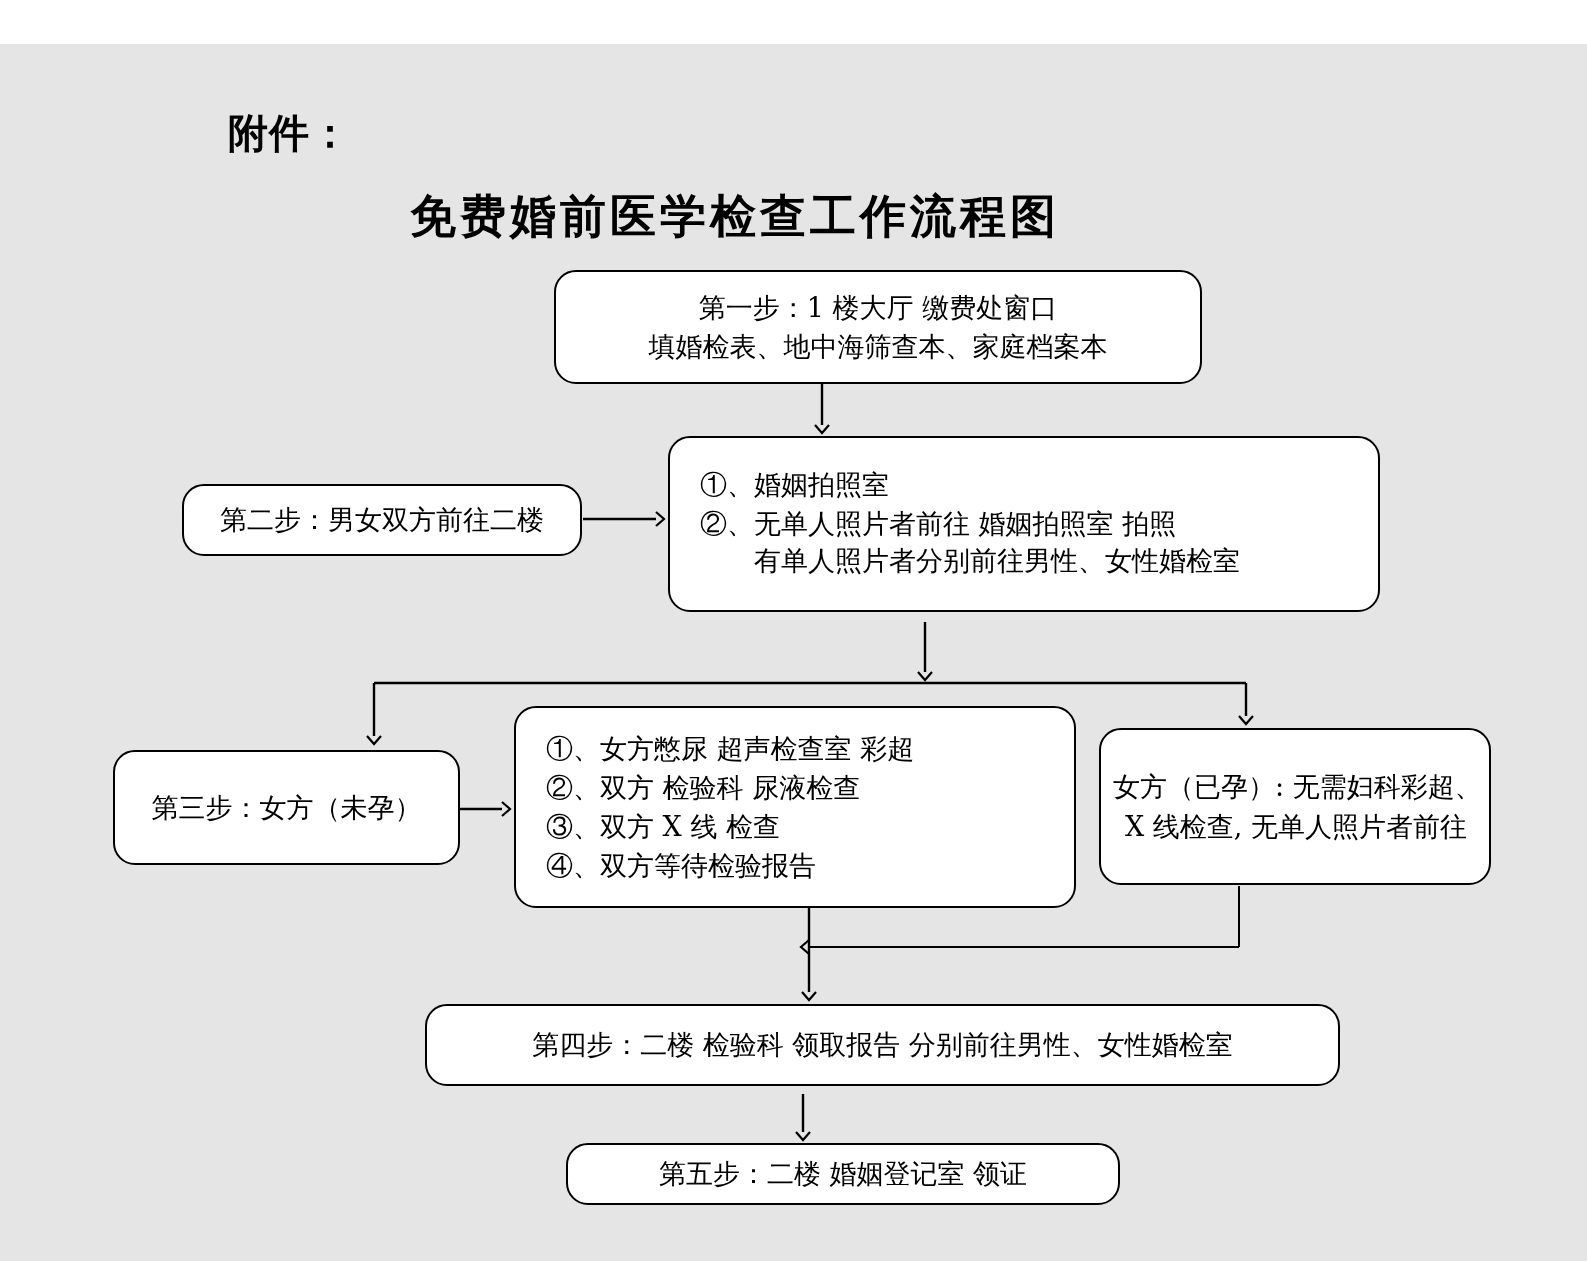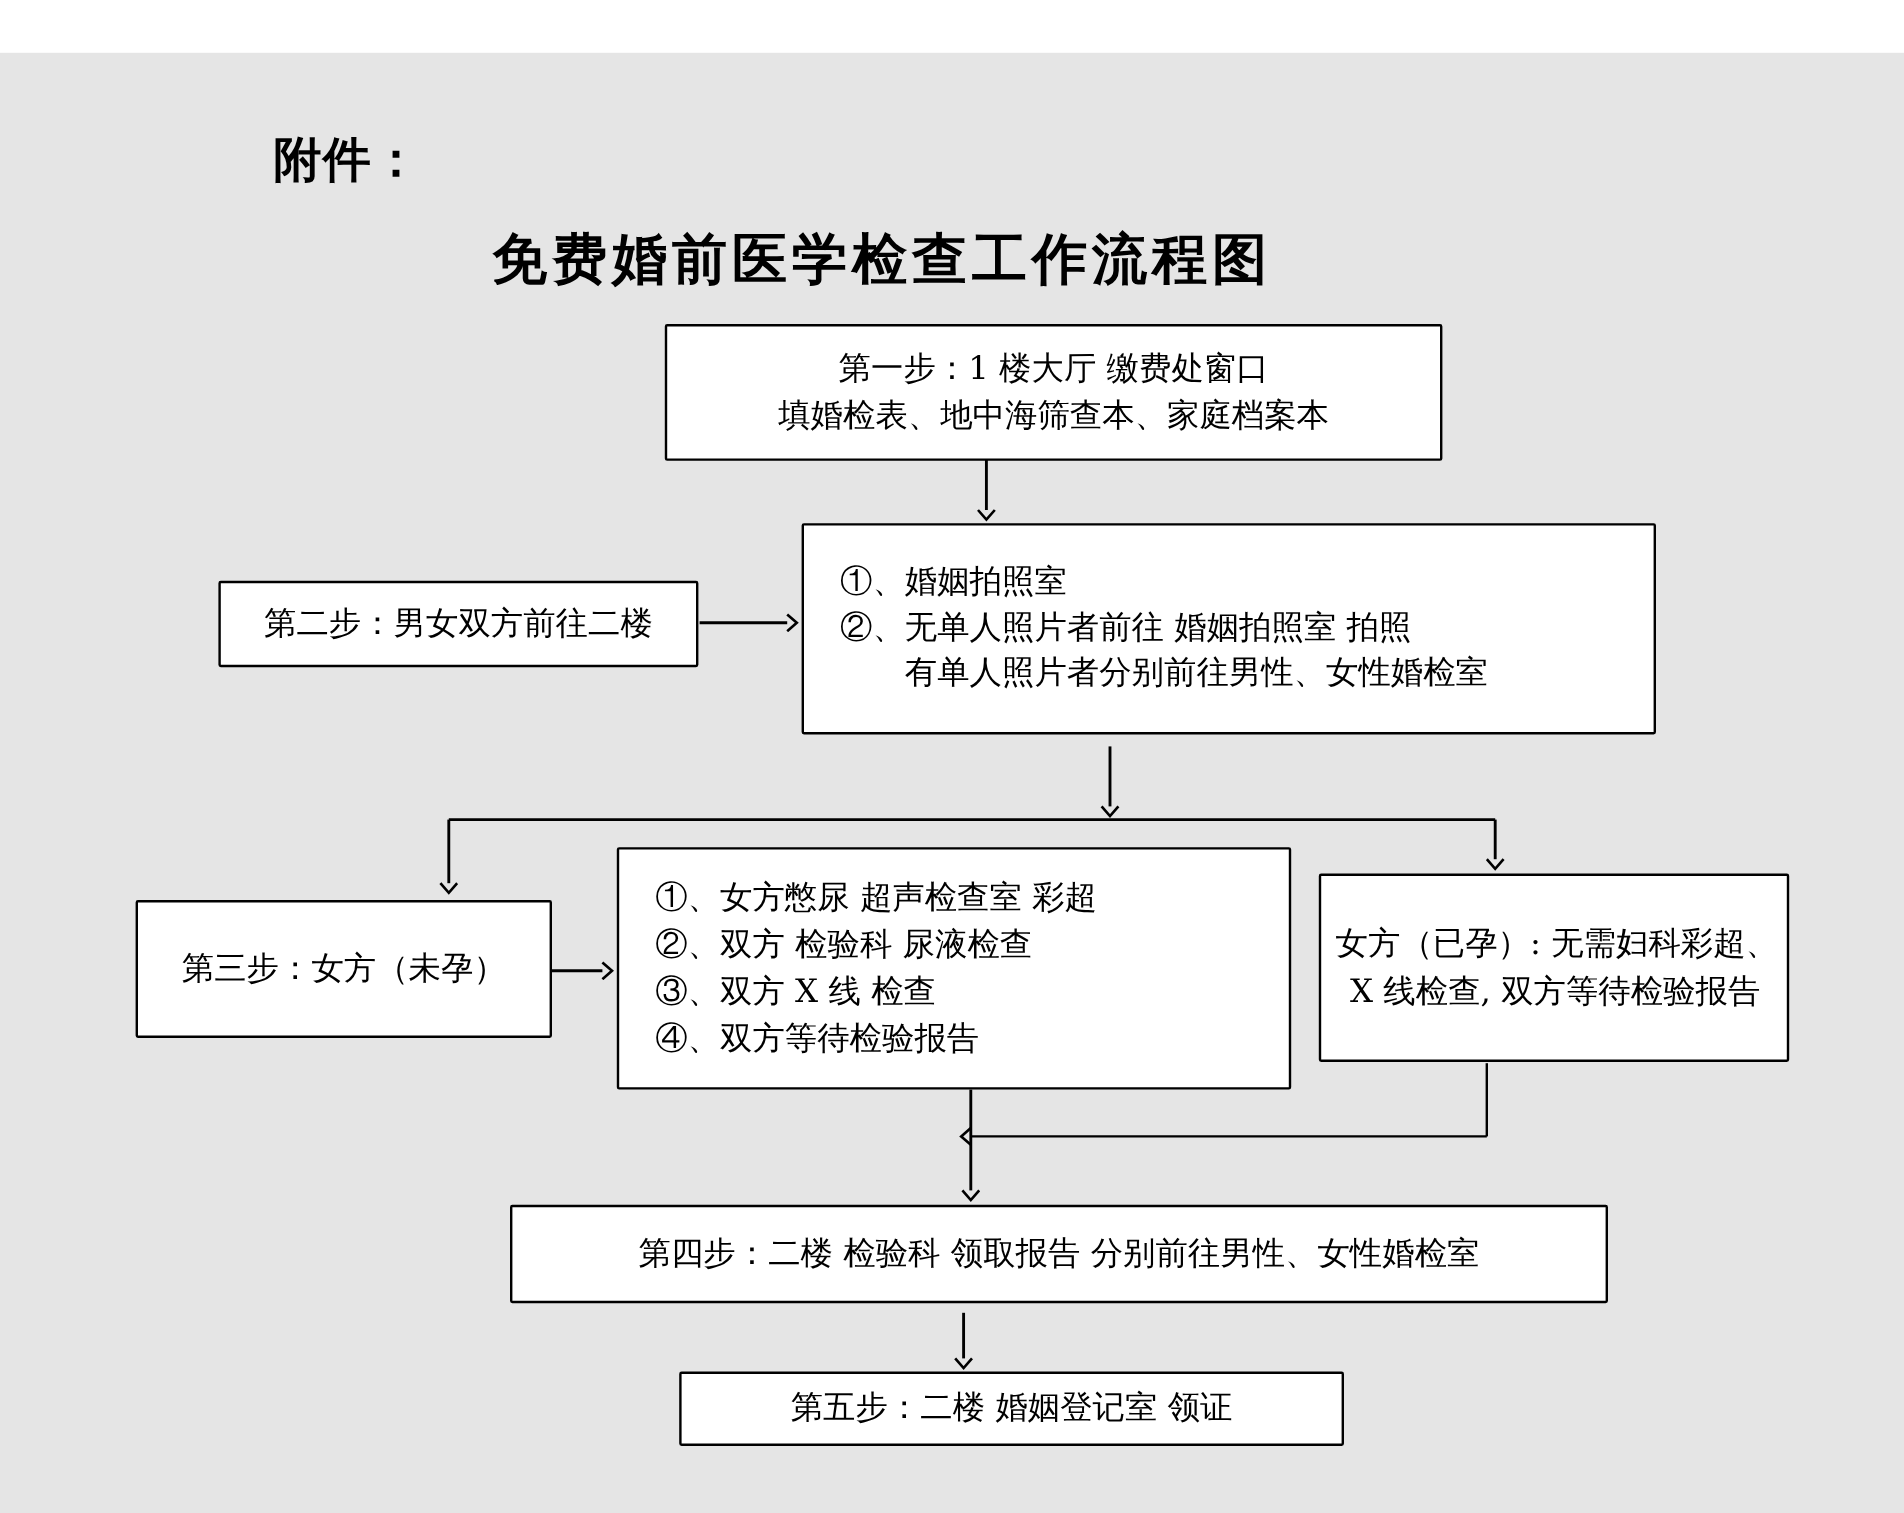--- a/index.html
+++ b/index.html
@@ -34,21 +34,21 @@
     font-family: "DejaVu Sans", "Liberation Sans", sans-serif;
     font-size: 46px;
     font-weight: 700;
     letter-spacing: 4px;
     white-space: nowrap;
   }
   .node {
     position: absolute;
     box-sizing: border-box;
     border: 2.4px solid #000000;
-    border-radius: 2px;
+    border-radius: 22px;
     background: #ffffff;
     display: flex;
     flex-direction: column;
     justify-content: center;
     z-index: 3;
   }
   .node.center {
     align-items: center;
     text-align: center;
   }
@@ -150,21 +150,21 @@
 
   <div class="node left-align" style="left:514px; top:662px; width:562px; height:202px;">
     <div class="line">①、女方憋尿  超声检查室  彩超</div>
     <div class="line">②、双方  检验科  尿液检查</div>
     <div class="line">③、双方  X 线  检查</div>
     <div class="line">④、双方等待检验报告</div>
   </div>
 
   <div class="node left-align" style="left:1099px; top:684px; width:392px; height:157px;">
     <div class="line" style="padding-left:12px;">女方（已孕）: 无需妇科彩超、</div>
-    <div class="line" style="padding-left:24px;">X 线检查, 双方等待检验报告</div>
+    <div class="line" style="padding-left:24px;">X 线检查, 无单人照片者前往</div>
   </div>
 
   <div class="node center" style="left:425px; top:960px; width:915px; height:82px;">
     <div class="line">第四步：二楼  检验科  领取报告  分别前往男性、女性婚检室</div>
   </div>
 
   <div class="node center" style="left:566px; top:1099px; width:554px; height:62px;">
     <div class="line">第五步：二楼  婚姻登记室  领证</div>
   </div>
 

